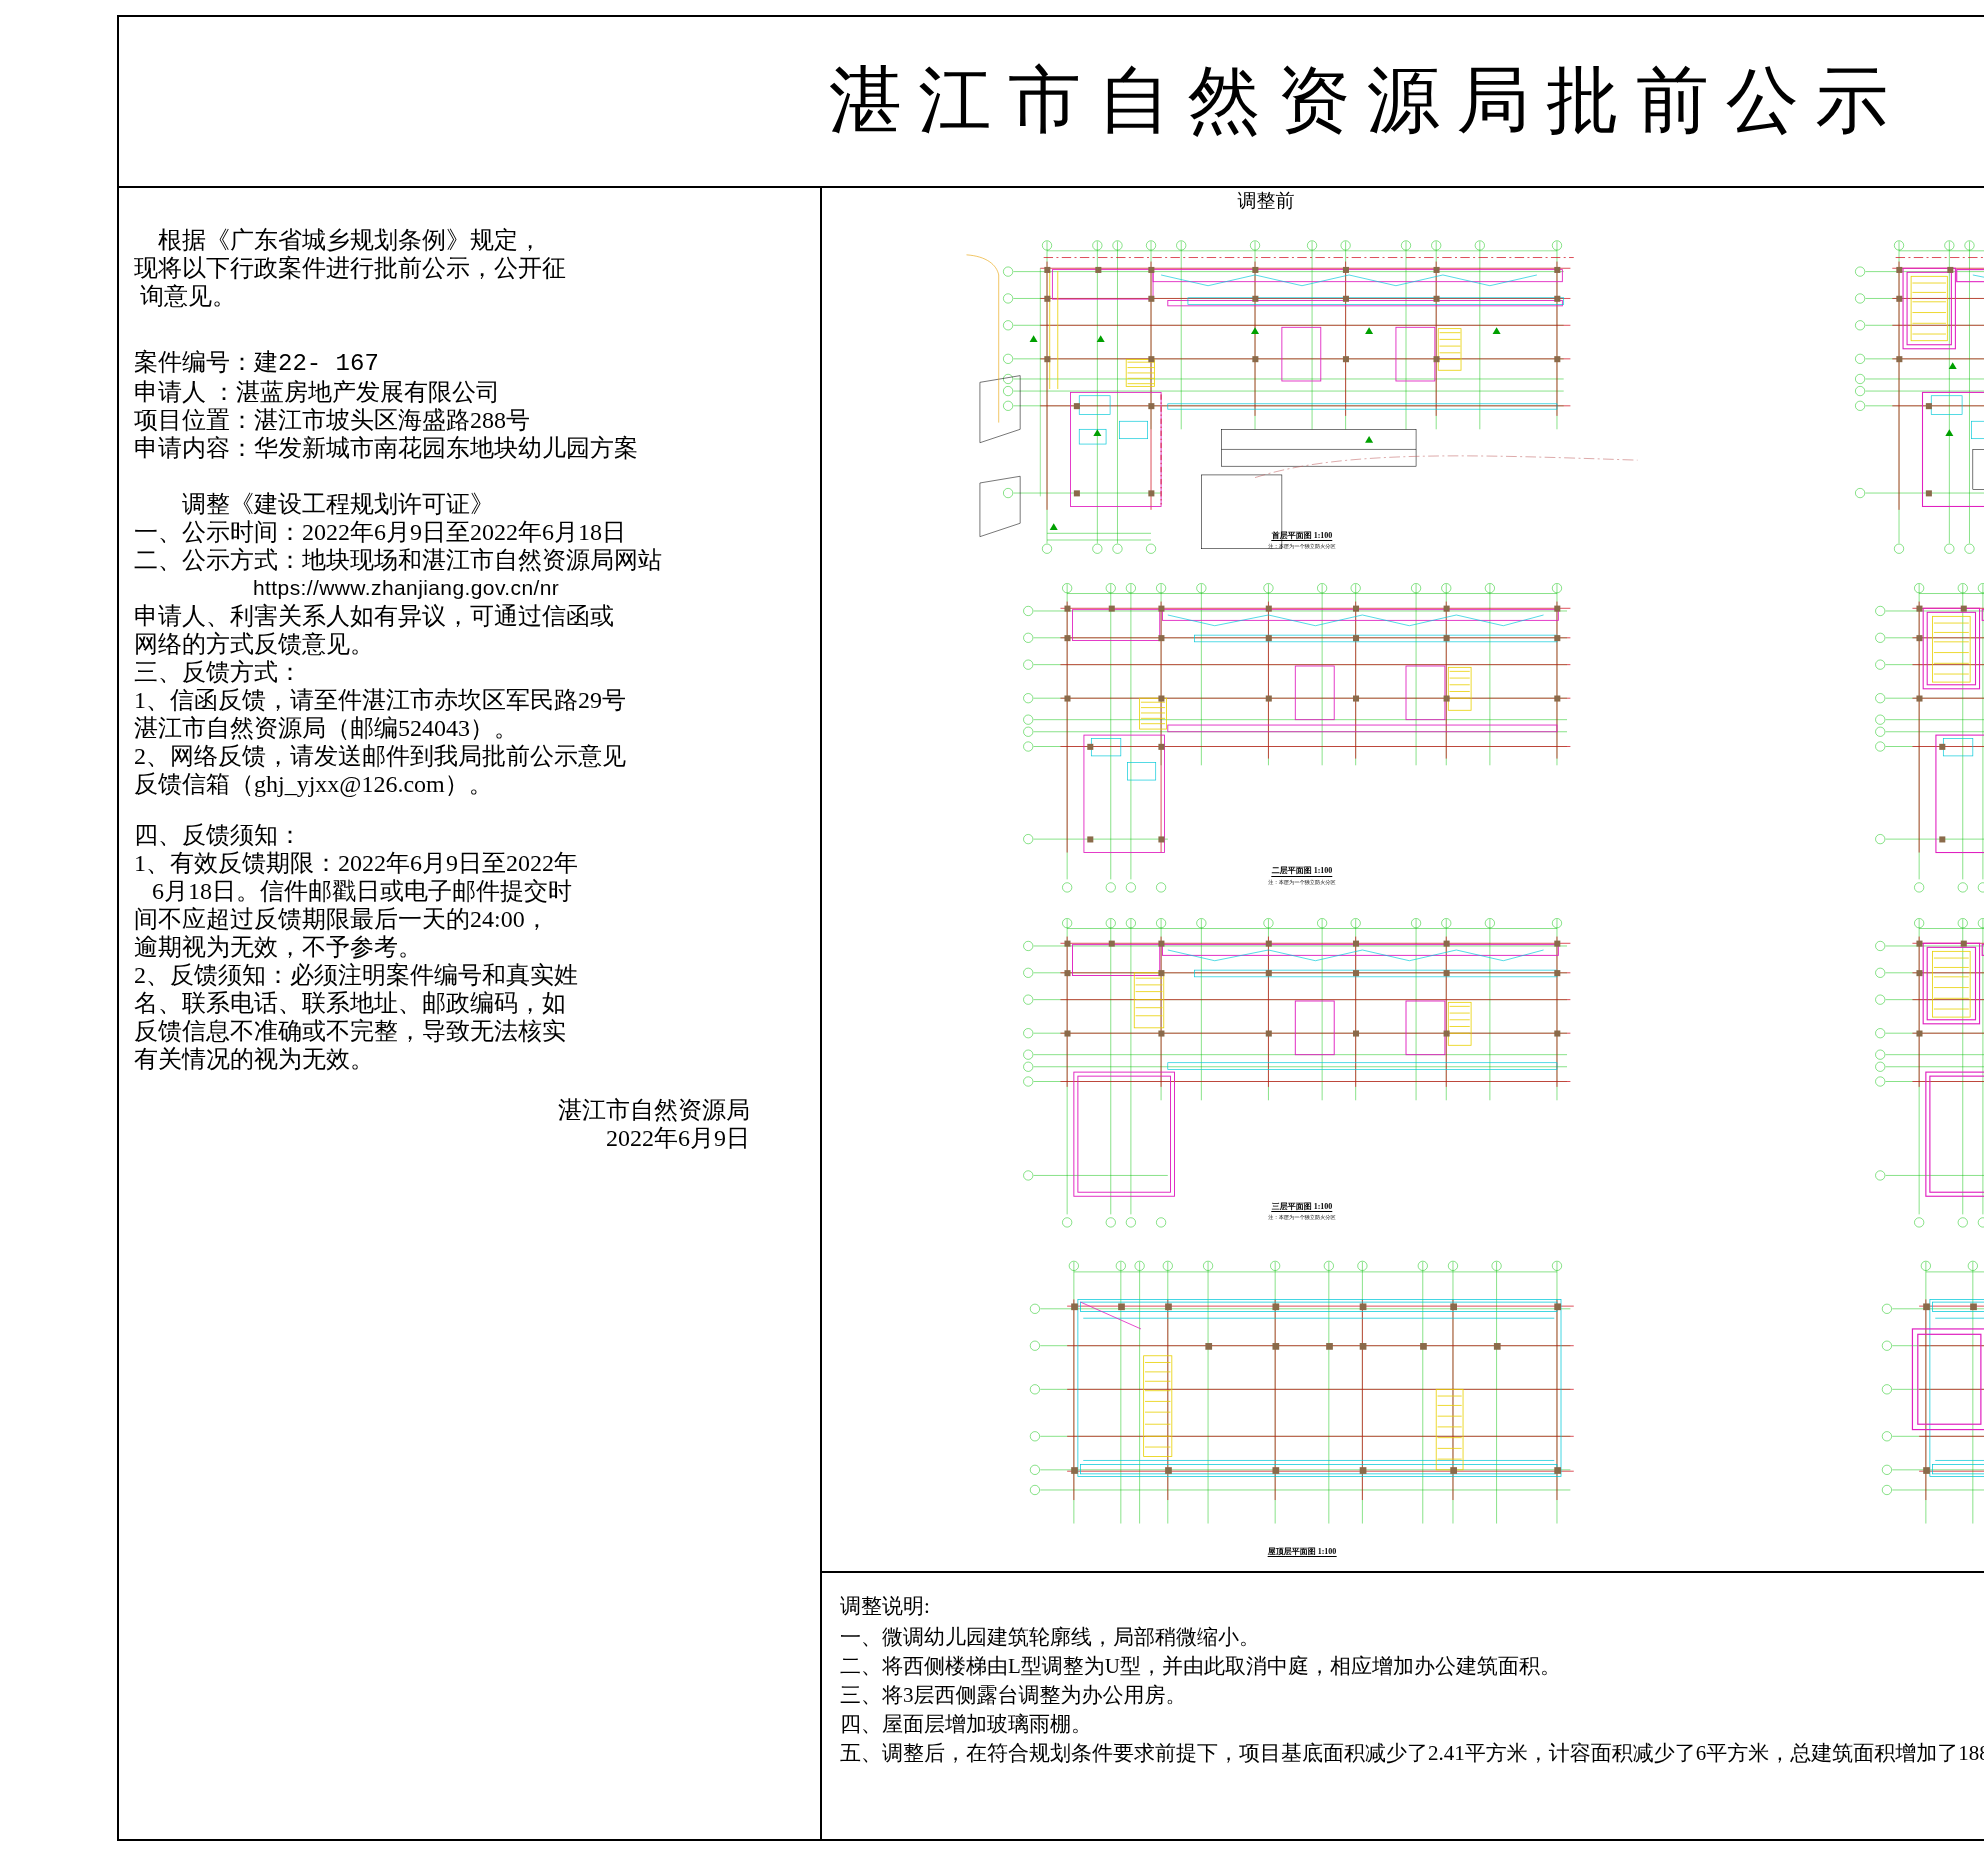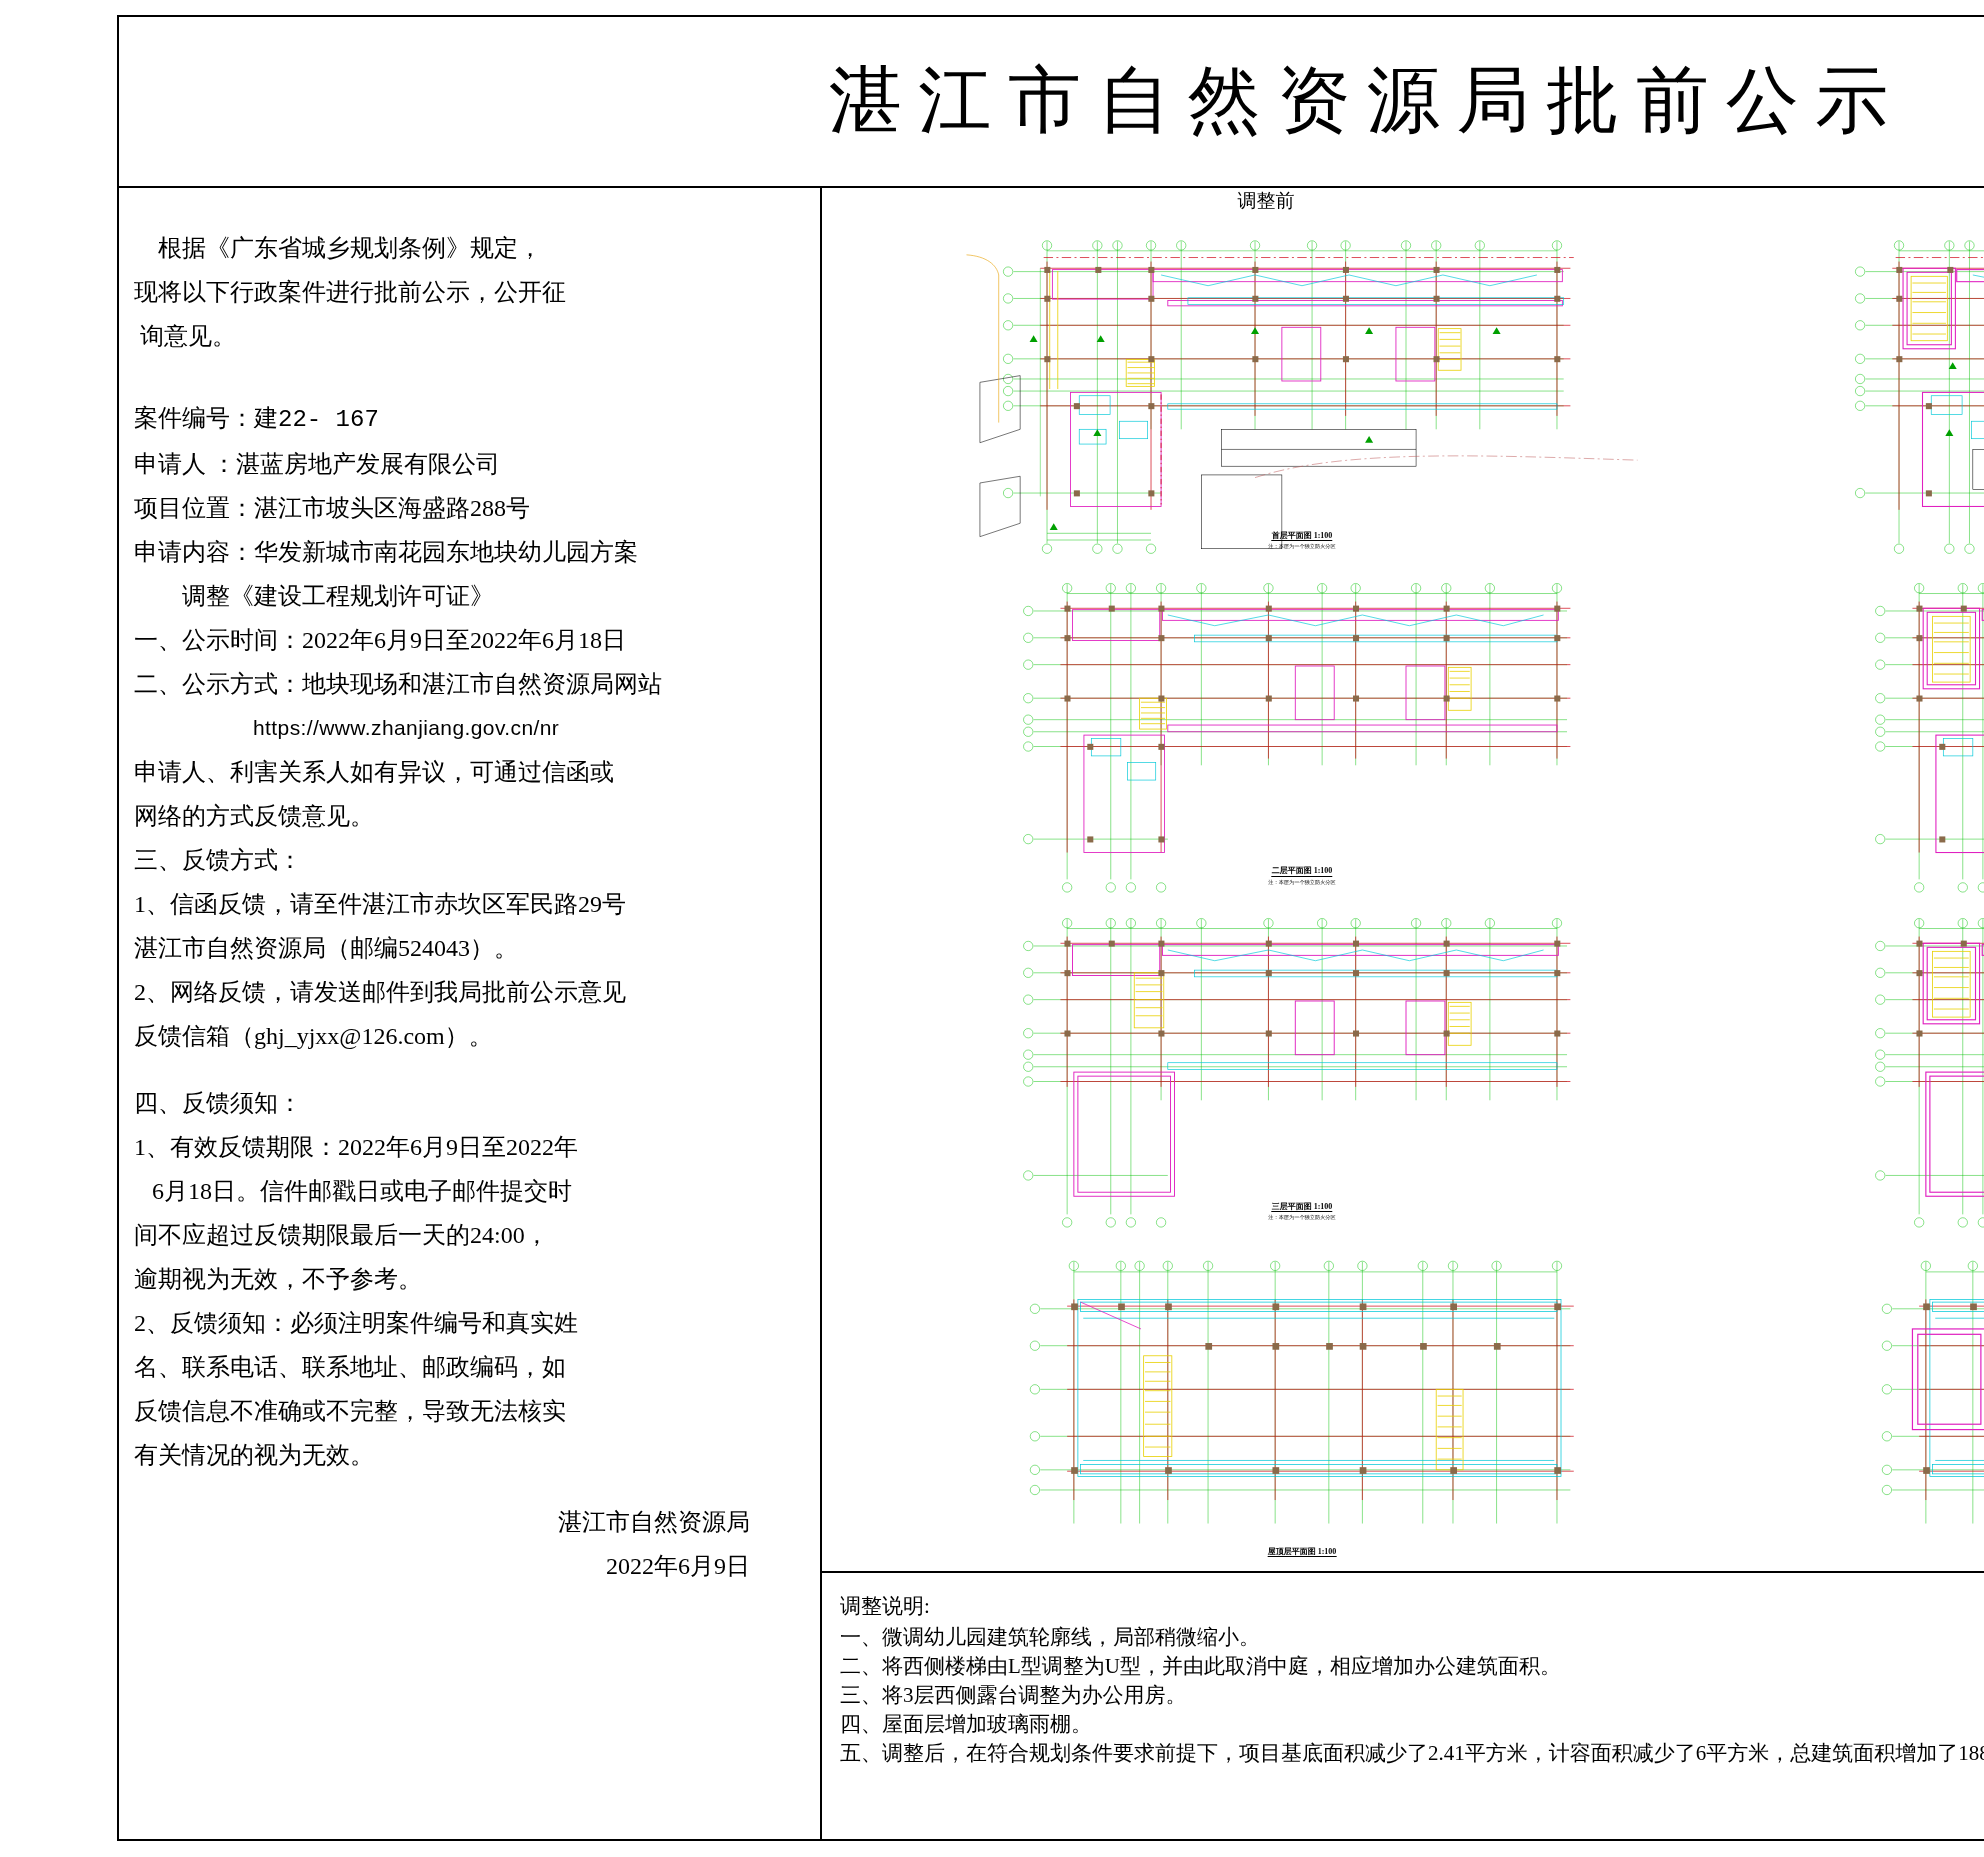--- a/index.html
+++ b/index.html
@@ -30,27 +30,27 @@
   #body-split{
     position:absolute;left:0;top:171px;width:100%;height:1653px;
   }
   
   #notice-col{
     position:absolute;left:0;top:0;width:703px;height:100%;
     border-right:2.4px solid #000;box-sizing:border-box;
     padding:38px 16px 0 15px;
   }
   .ntxt{
-    font-size:24px;line-height:44px;
+    font-size:24px;line-height:28px;
     font-family:"Liberation Serif","DejaVu Serif",serif;
     white-space:pre-wrap;
   }
   .gap-m{height:23px;}
   .gap-l{height:38px;}
-  .indent2{text-indent:48px;}
+  .indent2{text-indent:48px;margin-top:28px;}
   .indent-url{padding-left:119px;}
   .sign{text-align:right;padding-right:54px;font-family:Liberation Serif, serif;}
   .url{font-family:Liberation Sans, sans-serif;font-size:21px;letter-spacing:0.4px;}
   .mono{font-family:"Liberation Mono","DejaVu Sans Mono",monospace;}
   
   #draw-col{
     position:absolute;left:703px;top:0;right:0;height:100%;
   }
   #draw-area{
     position:absolute;left:0;top:0;width:100%;height:1385px;

